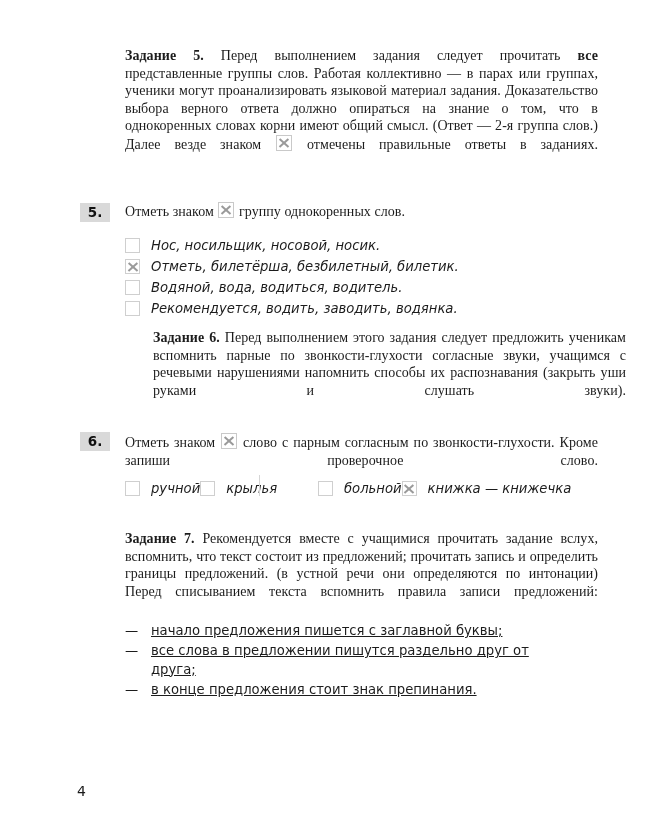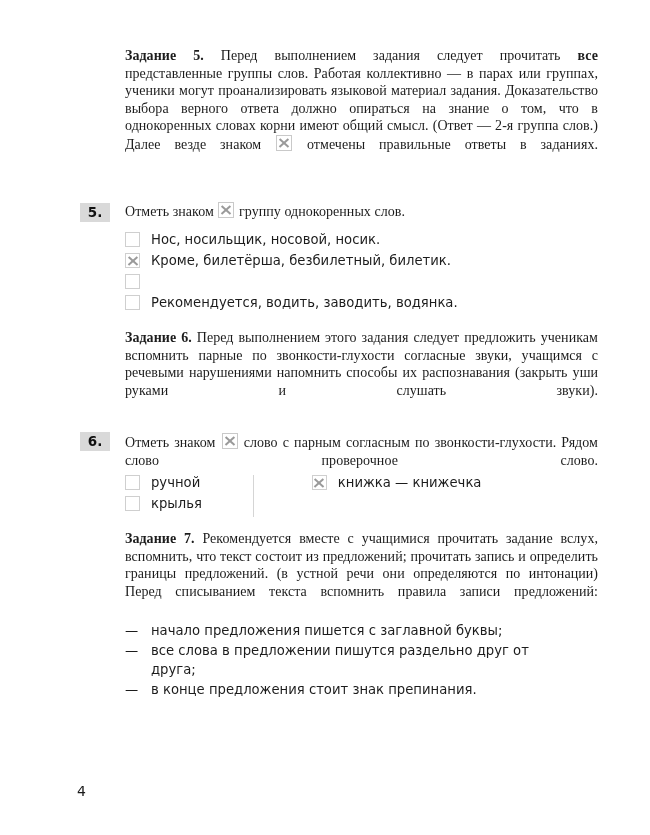--- a/index.html
+++ b/index.html
@@ -95,24 +95,25 @@
   .xmark-inline::after  { transform: rotate(-42deg); }
 
   
   .cb-list {
     position: absolute;
     left: 125px;
     width: 473px;
   }
   .cb-item {
     display: flex;
-    align-items: flex-start;
+    align-items: flex-end;
     height: 21px;
     font-size: 13.2px;
     color: #1c1c1c;
+    font-style: italic;
   }
   .cb-box {
     flex: 0 0 auto;
     width: 15px;
     height: 15px;
     border: 1px solid #cfcfcf;
     background: #ffffff;
     position: relative;
     box-sizing: border-box;
     margin-right: 11px;
@@ -133,21 +134,21 @@
 
   
   .cb-cols {
     position: absolute;
     left: 125px;
     width: 473px;
     display: flex;
   }
   .cb-col {
     display: flex;
-    flex-direction: column;
+    flex-direction: row;
   }
   .cb-col.left  { width: 134px; }
   .cb-col.right { width: 300px; }
   .cb-divider {
     width: 1px;
     background: #d5d5d5;
     margin-right: 58px;
     align-self: stretch;
   }
 
@@ -163,20 +164,21 @@
   .dash-item {
     display: flex;
     margin-bottom: 2px;
   }
   .dash-mark {
     flex: 0 0 auto;
     width: 26px;
   }
   .dash-text {
     flex: 1 1 auto;
+    text-decoration: underline;
   }
 
   
   .page-number {
     position: absolute;
     left: 77px;
     top: 783px;
     font-size: 14px;
     color: #1a1a1a;
   }
@@ -197,55 +199,60 @@
     <span>Отметь знаком </span><span class="xmark-inline"></span><span> группу однокоренных слов.</span>
   </div>
 
   <div class="cb-list" style="top:232px;">
     <div class="cb-item">
       <span class="cb-box"></span>
       <span class="cb-label">Нос, носильщик, носовой, носик.</span>
     </div>
     <div class="cb-item">
       <span class="cb-box checked"></span>
-      <span class="cb-label">Кроме, билетёрша, безбилетный, билетик.</span>
+      <span class="cb-label">Отметь, билетёрша, безбилетный, билетик.</span>
     </div>
     <div class="cb-item">
       <span class="cb-box"></span>
+      <span class="cb-label">Водяной, вода, водиться, водитель.</span>
     </div>
     <div class="cb-item">
       <span class="cb-box"></span>
       <span class="cb-label">Рекомендуется, водить, заводить, водянка.</span>
     </div>
   </div>
 
-  <div class="para" style="top:329px;">
+  <div class="para" style="top:329px;margin-left:28px;">
     <b>Задание 6.</b><span> Перед выполнением этого задания следует предложить ученикам вспомнить парные по звонкости-глухости согласные звуки, учащимся с речевыми нарушениями напомнить способы их распознавания (закрыть уши руками и слушать звуки).</span>
   </div>
 
   <div class="task-row" style="top:432px;">
     <div class="badge">6.</div>
   </div>
   <div class="para" style="top:433px;">
-    <span>Отметь знаком </span><span class="xmark-inline"></span><span> слово с парным согласным по звонкости-глухости. Рядом слово проверочное слово.</span>
+    <span>Отметь знаком </span><span class="xmark-inline"></span><span> слово с парным согласным по звонкости-глухости. Кроме запиши проверочное слово.</span>
   </div>
 
   <div class="cb-cols" style="top:475px;">
     <div class="cb-col left">
       <div class="cb-item">
         <span class="cb-box"></span>
         <span class="cb-label">ручной</span>
       </div>
       <div class="cb-item">
         <span class="cb-box"></span>
         <span class="cb-label">крылья</span>
       </div>
     </div>
     <div class="cb-divider"></div>
     <div class="cb-col right">
+      <div class="cb-item">
+        <span class="cb-box"></span>
+        <span class="cb-label">больной</span>
+      </div>
       <div class="cb-item">
         <span class="cb-box checked"></span>
         <span class="cb-label">книжка — книжечка</span>
       </div>
     </div>
   </div>
 
   <div class="para" style="top:530px;">
     <b>Задание 7.</b><span> Рекомендуется вместе с учащимися прочитать задание вслух, вспомнить, что текст состоит из предложений; прочитать запись и определить границы предложений. (в устной речи они определяются по интонации) Перед списыванием текста вспомнить правила записи предложений:</span>
   </div>

